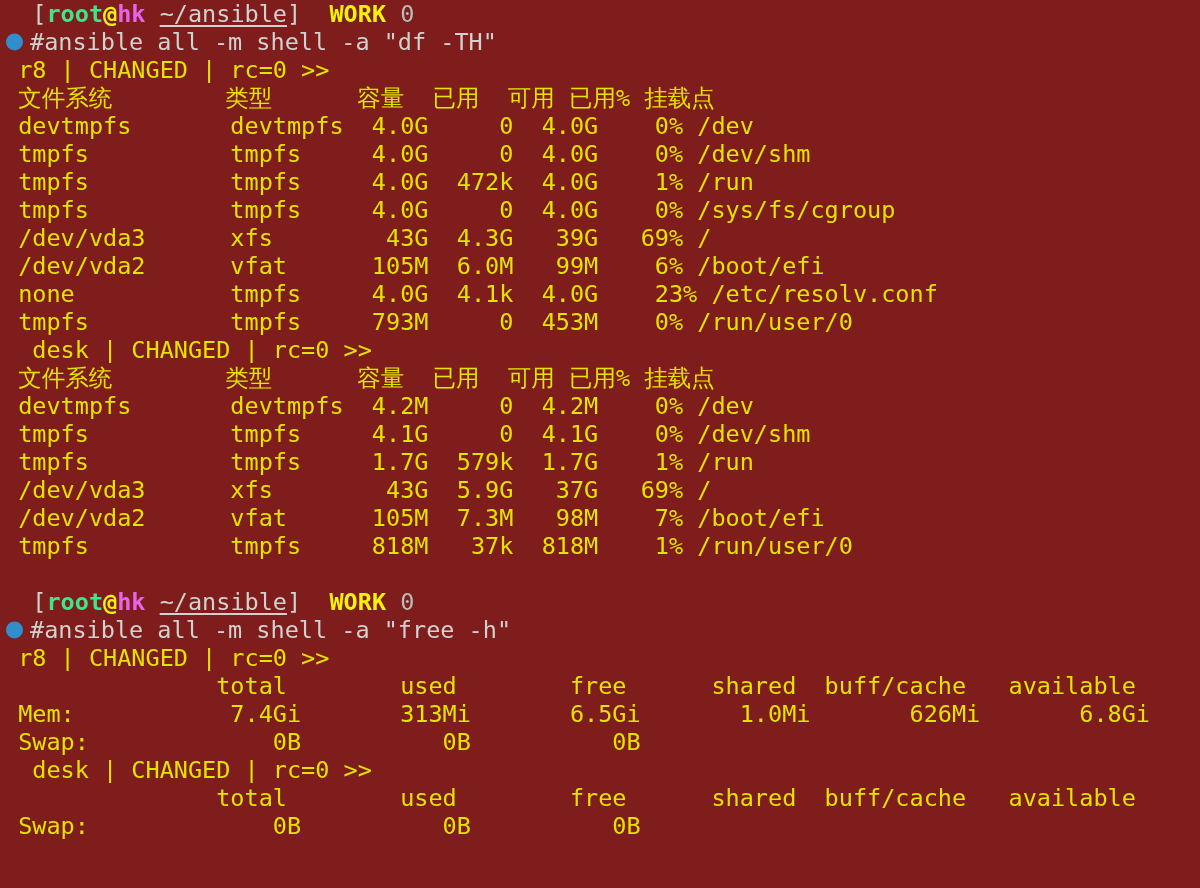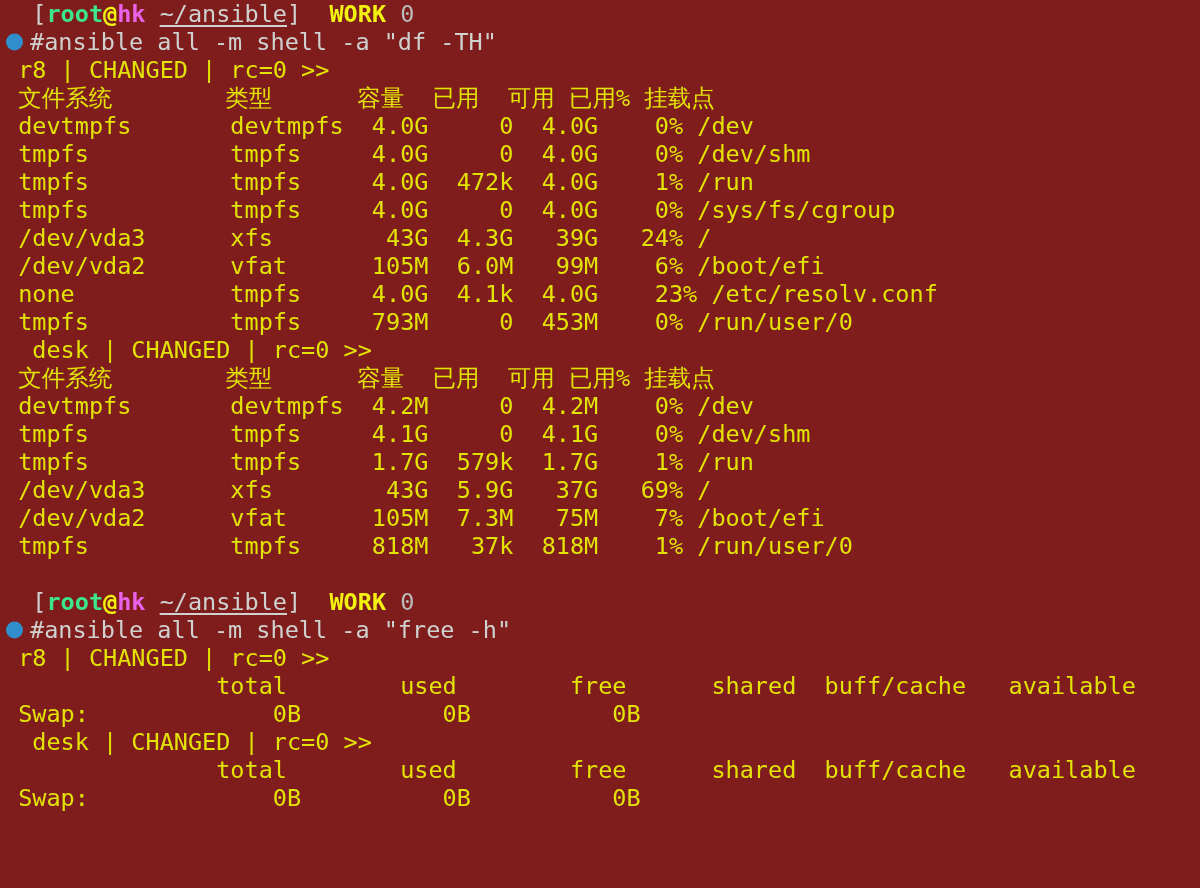--- a/index.html
+++ b/index.html
@@ -58,34 +58,35 @@
 
 <div id="terminal">
     <div class="line"><span class="seg-bracket">  </span><span class="seg-bracket">[</span><span class="seg-user">root</span><span class="seg-at">@</span><span class="seg-host">hk</span><span class="seg-bracket"> </span><span class="seg-path">~/ansible</span><span class="seg-bracket">]</span><span class="seg-bracket">  </span><span class="seg-work">WORK</span><span class="seg-code"> 0</span></div>
     <div class="line cmdline"><span class="bullet"></span><span class="cmd">#ansible all -m shell -a "df -TH"</span></div>
     <div class="line out"><span> r8 | CHANGED | rc=0 &gt;&gt;</span></div>
     <div class="line out"><span class="cjk-mixed"> 文件系统        类型      容量  已用  可用 已用% 挂载点</span></div>
     <div class="line out"><span> devtmpfs       devtmpfs  4.0G     0  4.0G    0% /dev</span></div>
     <div class="line out"><span> tmpfs          tmpfs     4.0G     0  4.0G    0% /dev/shm</span></div>
     <div class="line out"><span> tmpfs          tmpfs     4.0G  472k  4.0G    1% /run</span></div>
     <div class="line out"><span> tmpfs          tmpfs     4.0G     0  4.0G    0% /sys/fs/cgroup</span></div>
-    <div class="line out"><span> /dev/vda3      xfs        43G  4.3G   39G   24% /</span></div>
+    <div class="line out"><span> /dev/vda3      xfs        43G  4.3G   39G   69% /</span></div>
     <div class="line out"><span> /dev/vda2      vfat      105M  6.0M   99M    6% /boot/efi</span></div>
     <div class="line out"><span> none           tmpfs     4.0G  4.1k  4.0G    23% /etc/resolv.conf</span></div>
     <div class="line out"><span> tmpfs          tmpfs     793M     0  453M    0% /run/user/0</span></div>
     <div class="line out"><span>  desk | CHANGED | rc=0 &gt;&gt;</span></div>
     <div class="line out"><span class="cjk-mixed"> 文件系统        类型      容量  已用  可用 已用% 挂载点</span></div>
     <div class="line out"><span> devtmpfs       devtmpfs  4.2M     0  4.2M    0% /dev</span></div>
     <div class="line out"><span> tmpfs          tmpfs     4.1G     0  4.1G    0% /dev/shm</span></div>
     <div class="line out"><span> tmpfs          tmpfs     1.7G  579k  1.7G    1% /run</span></div>
     <div class="line out"><span> /dev/vda3      xfs        43G  5.9G   37G   69% /</span></div>
-    <div class="line out"><span> /dev/vda2      vfat      105M  7.3M   75M    7% /boot/efi</span></div>
+    <div class="line out"><span> /dev/vda2      vfat      105M  7.3M   98M    7% /boot/efi</span></div>
     <div class="line out"><span> tmpfs          tmpfs     818M   37k  818M    1% /run/user/0</span></div>
     <div class="line blank">&nbsp;</div>
     <div class="line"><span class="seg-bracket">  </span><span class="seg-bracket">[</span><span class="seg-user">root</span><span class="seg-at">@</span><span class="seg-host">hk</span><span class="seg-bracket"> </span><span class="seg-path">~/ansible</span><span class="seg-bracket">]</span><span class="seg-bracket">  </span><span class="seg-work">WORK</span><span class="seg-code"> 0</span></div>
     <div class="line cmdline"><span class="bullet"></span><span class="cmd">#ansible all -m shell -a "free -h"</span></div>
     <div class="line out"><span> r8 | CHANGED | rc=0 &gt;&gt;</span></div>
     <div class="line out"><span class="cjk-mixed">               total        used        free      shared  buff/cache   available</span></div>
+    <div class="line out"><span> Mem:           7.4Gi       313Mi       6.5Gi       1.0Mi       626Mi       6.8Gi</span></div>
     <div class="line out"><span> Swap:             0B          0B          0B</span></div>
     <div class="line out"><span>  desk | CHANGED | rc=0 &gt;&gt;</span></div>
     <div class="line out"><span class="cjk-mixed">               total        used        free      shared  buff/cache   available</span></div>
     <div class="line out"><span> Swap:             0B          0B          0B</span></div>
   </div>
 
 </body></html>

